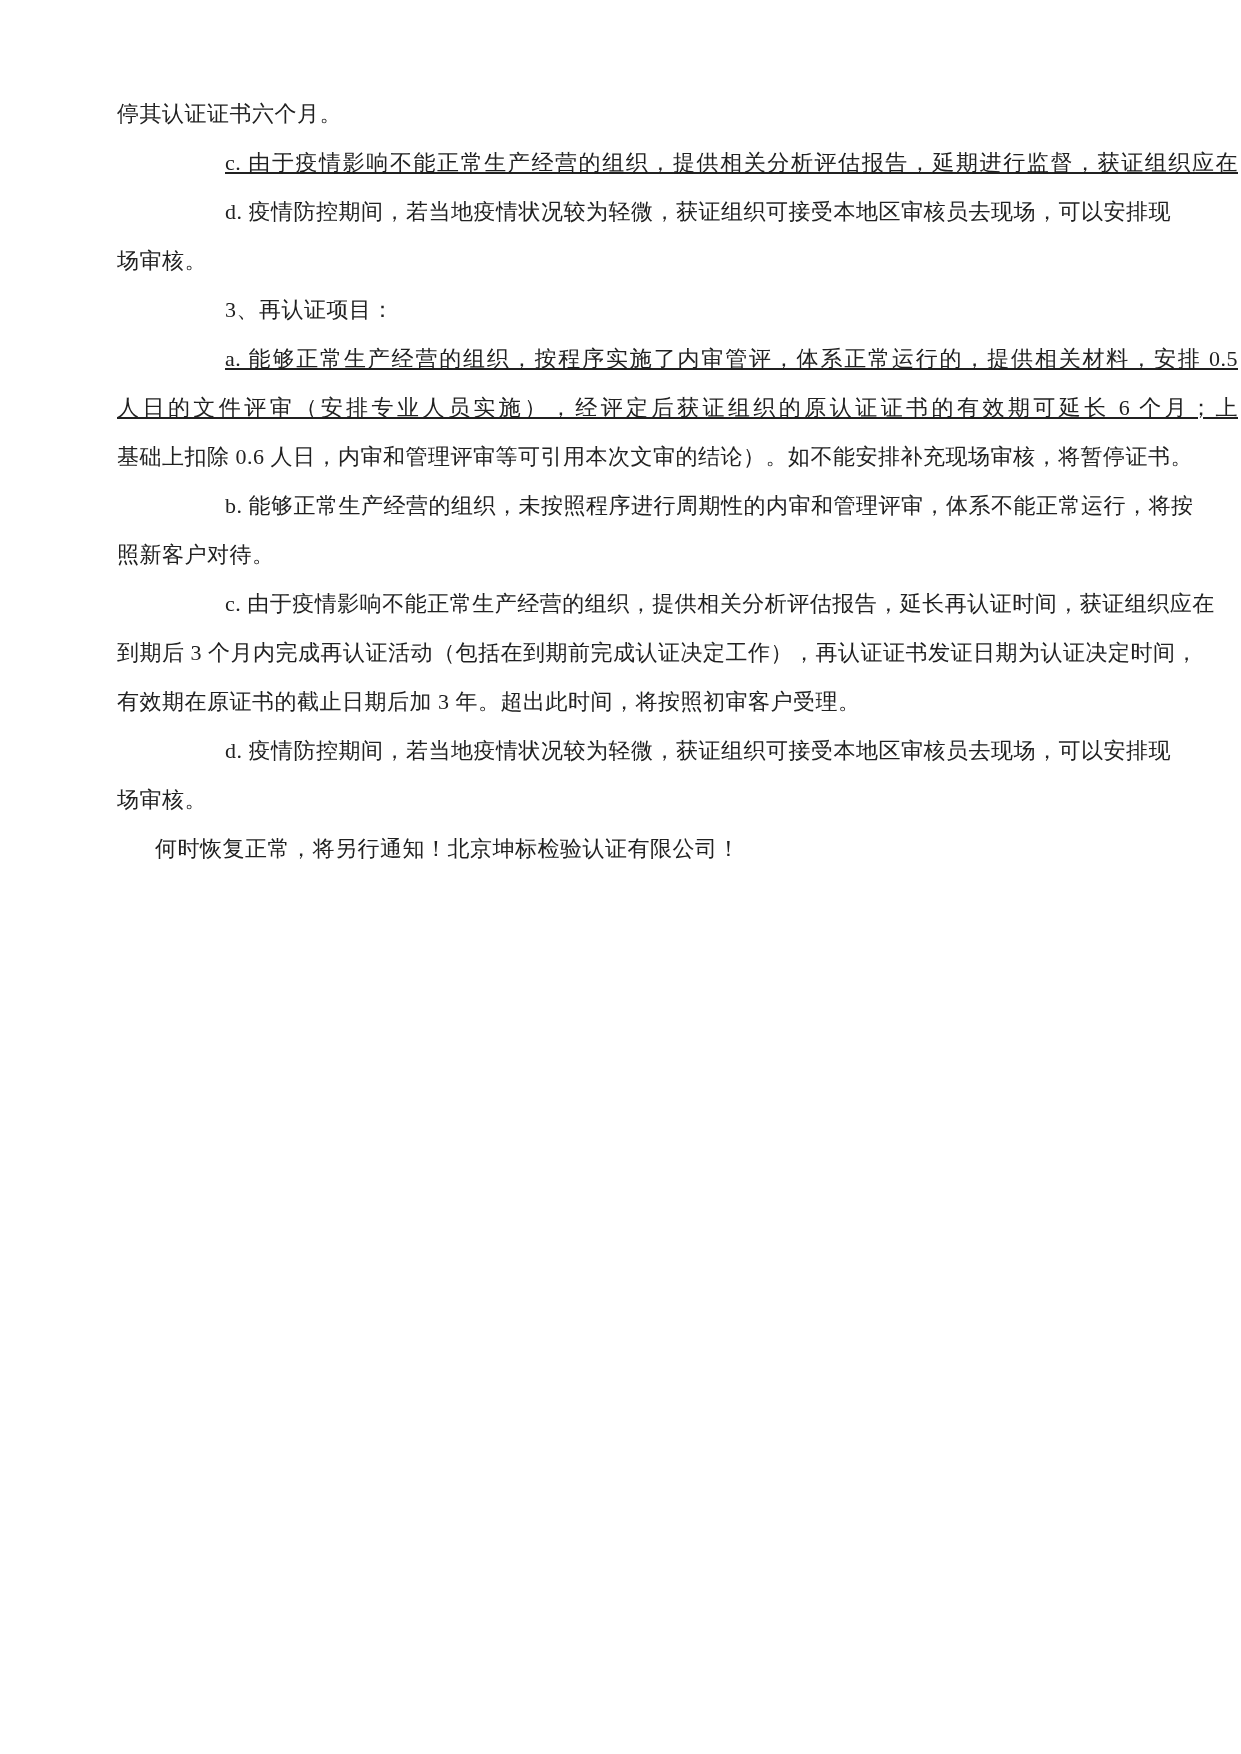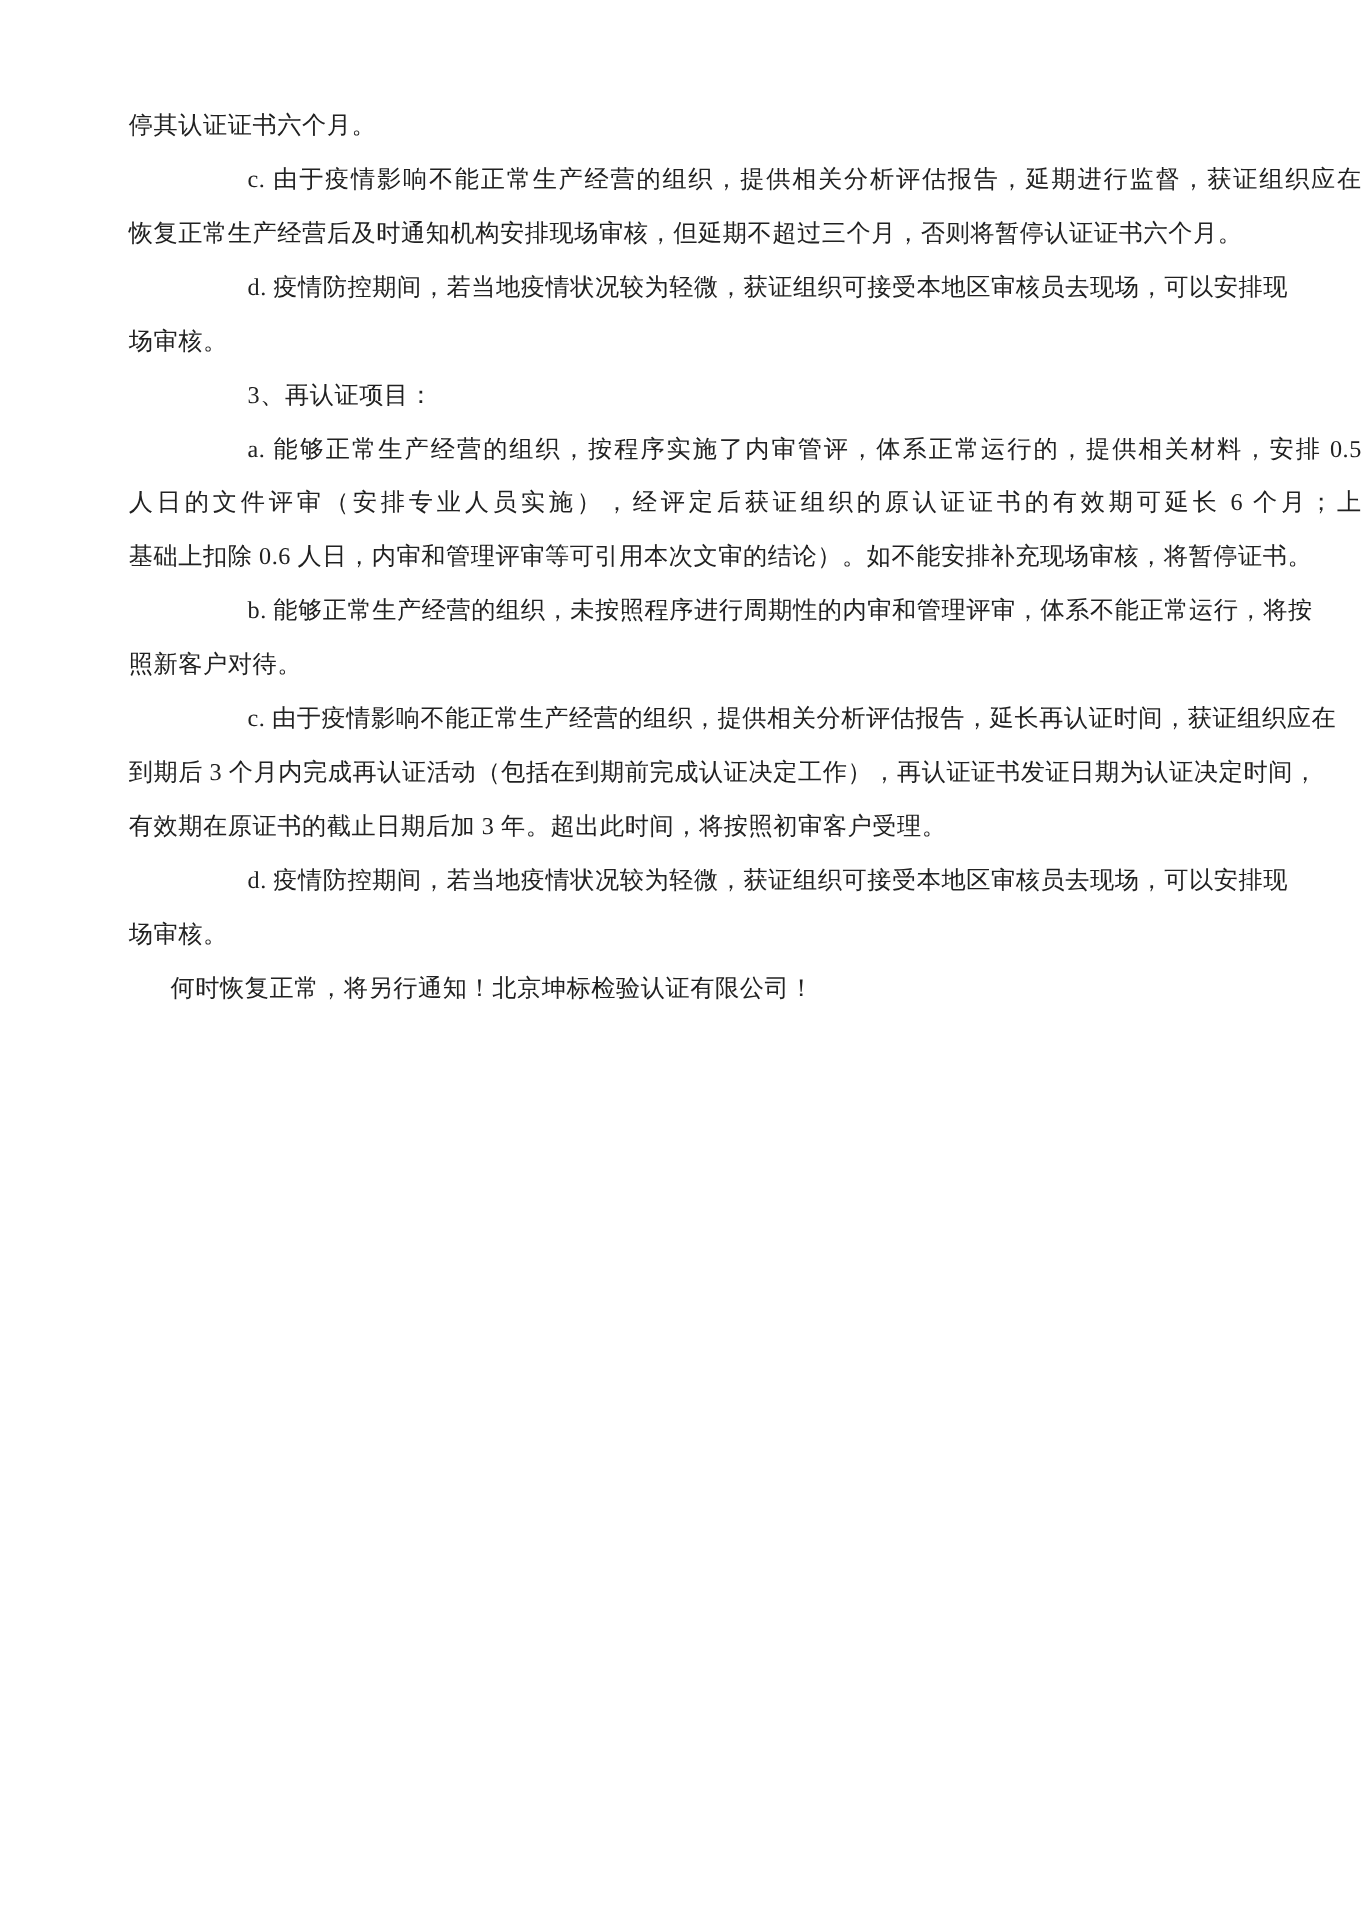--- a/index.html
+++ b/index.html
@@ -23,20 +23,21 @@
     height:49px;
     line-height:49px;
     font-size:22px;
     white-space:nowrap;
     letter-spacing:0.5px;
   }
   .line.fill{
     white-space:normal;
     text-align:justify;
     text-align-last:justify;
+    text-decoration:underline;
     -moz-text-align-last:justify;
   }
   .line.ind-para{padding-left:108px;}
   .line.ind-small{padding-left:38px;}
   .line.ind-none{padding-left:0;}
 
   
   .sig-company{
     position:absolute;
     left:733px;
@@ -83,21 +84,20 @@
   }
 </style>
 </head>
 <body>
 
 <div class="page">
 
   <div class="doc-body" id="doc-body">
       <div class="line ind-none">停其认证证书六个月。</div>
       <div class="line ind-para fill">c. 由于疫情影响不能正常生产经营的组织，提供相关分析评估报告，延期进行监督，获证组织应在</div>
-      <div class="line ind-none">恢复正常生产经营后及时通知机构安排现场审核，但延期不超过三个月，否则将暂停认证证书六个月。</div>
       <div class="line ind-para">d. 疫情防控期间，若当地疫情状况较为轻微，获证组织可接受本地区审核员去现场，可以安排现</div>
       <div class="line ind-none">场审核。</div>
       <div class="line ind-para">3、再认证项目：</div>
       <div class="line ind-para fill">a. 能够正常生产经营的组织，按程序实施了内审管评，体系正常运行的，提供相关材料，安排 0.5</div>
       <div class="line ind-none fill">人日的文件评审（安排专业人员实施），经评定后获证组织的原认证证书的有效期可延长 6 个月；上</div>
       <div class="line ind-none">基础上扣除 0.6 人日，内审和管理评审等可引用本次文审的结论）。如不能安排补充现场审核，将暂停证书。</div>
       <div class="line ind-para">b. 能够正常生产经营的组织，未按照程序进行周期性的内审和管理评审，体系不能正常运行，将按</div>
       <div class="line ind-none">照新客户对待。</div>
       <div class="line ind-para">c. 由于疫情影响不能正常生产经营的组织，提供相关分析评估报告，延长再认证时间，获证组织应在</div>
       <div class="line ind-none">到期后 3 个月内完成再认证活动（包括在到期前完成认证决定工作），再认证证书发证日期为认证决定时间，</div>

